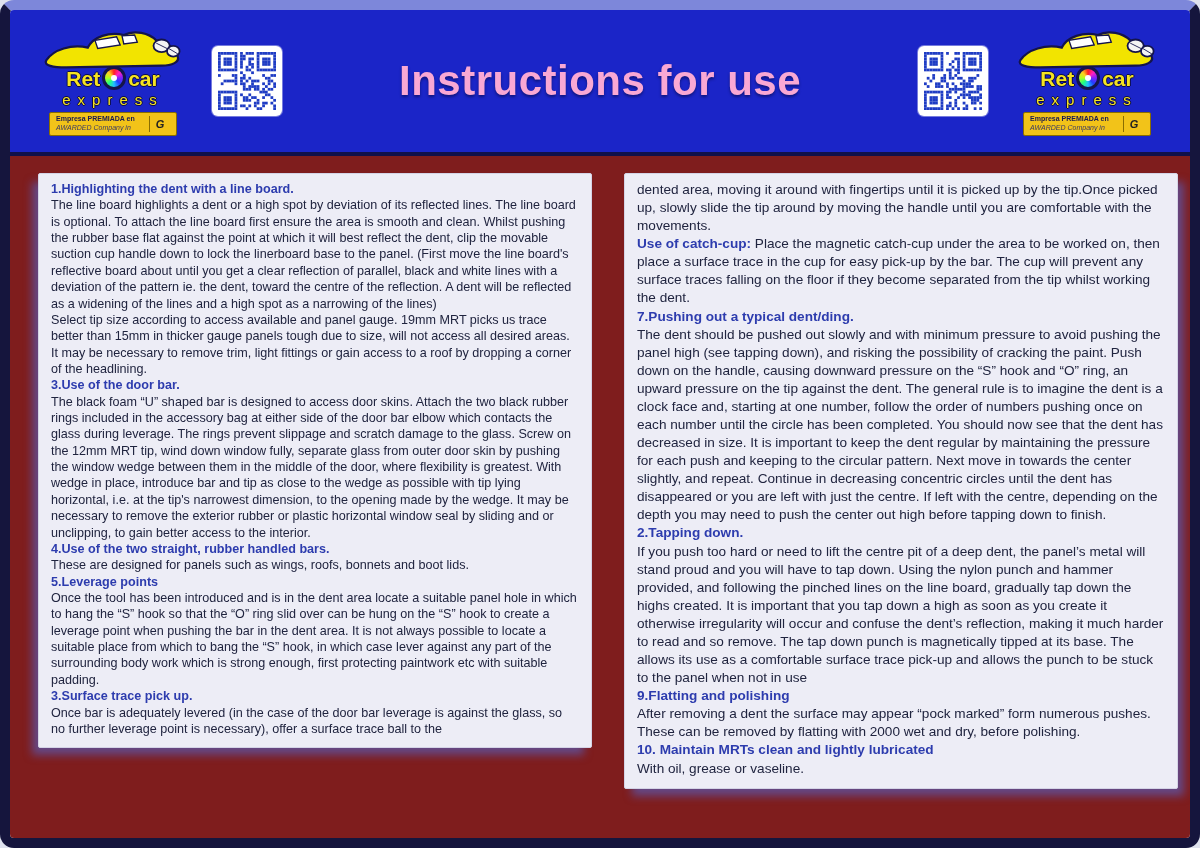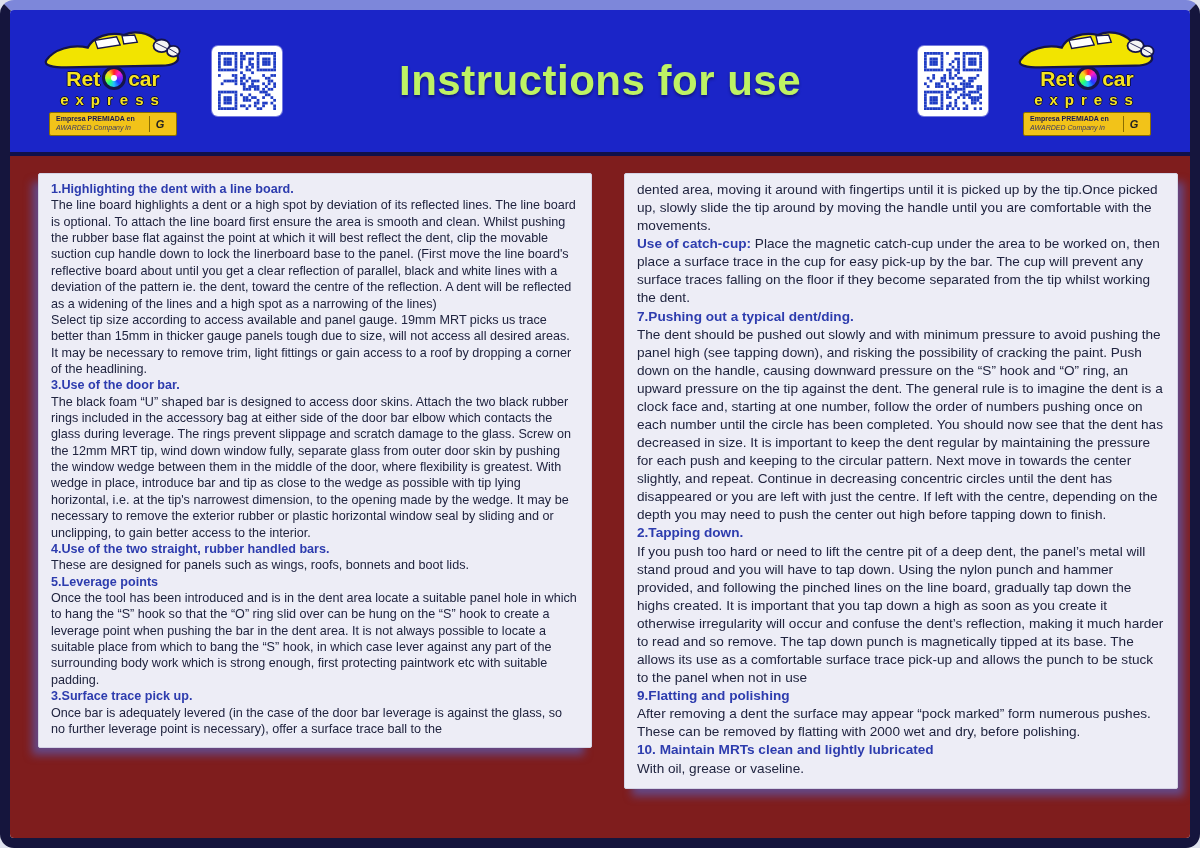--- a/index.html
+++ b/index.html
@@ -8,21 +8,21 @@
     box-sizing:border-box;width:1200px;height:848px;background:#ffffff;
     border:10px solid #15153d;border-top-color:#7d87da;border-radius:14px;
     overflow:hidden;display:flex;flex-direction:column;
   }
   
   .header{
     background:#1b25c8;height:142px;flex:0 0 auto;display:flex;align-items:center;
     padding:0 18px;gap:14px;border-bottom:4px solid #10104a;
   }
   .page-title{
-    flex:1;text-align:center;color:#bef264;font-size:42px;font-weight:bold;
+    flex:1;text-align:center;color:#f9a8d4;font-size:42px;font-weight:bold;
     letter-spacing:.5px;text-shadow:0 2px 3px rgba(0,0,30,.45);white-space:nowrap;
   }
   
   .brand{width:170px;flex:0 0 auto;display:flex;flex-direction:column;align-items:center;}
   .car-svg{width:158px;height:54px;display:block;}
   .brand-text{display:flex;align-items:center;gap:2px;margin-top:-14px;line-height:1;}
   .brand-word{
     color:#f5e321;font-weight:bold;font-size:21px;
     text-shadow:-1px 0 #0d0d46,1px 0 #0d0d46,0 -1px #0d0d46,0 1px #0d0d46;
     text-align:center;
@@ -30,21 +30,21 @@
   .color-wheel{
     width:24px;height:24px;border-radius:50%;
     background:conic-gradient(#ff2020,#ff20c0,#8020ff,#2040ff,#20c0ff,#20ff80,#b0ff20,#ffd020,#ff2020);
     border:3px solid #15154a;box-sizing:border-box;position:relative;
   }
   .color-wheel::after{
     content:"";position:absolute;left:50%;top:50%;width:6px;height:6px;margin:-3px 0 0 -3px;
     background:#fff;border-radius:50%;
   }
   .brand-express{
-    color:#f5e321;font-size:15px;font-weight:bold;letter-spacing:7px;margin-top:1px;
+    color:#f5e321;font-size:15px;font-weight:normal;letter-spacing:7px;margin-top:1px;
     text-shadow:-1px 0 #0d0d46,1px 0 #0d0d46,0 -1px #0d0d46,0 1px #0d0d46;white-space:nowrap;
   }
   .award-badge{
     margin-top:4px;background:#f2c319;border:1px solid #8a6d00;border-radius:2px;
     display:flex;align-items:center;gap:5px;padding:2px 6px;width:128px;box-sizing:border-box;
   }
   .badge-lines{flex:1;line-height:1.25;}
   .badge-l1{font-size:7px;font-weight:bold;color:#1a1a50;white-space:nowrap;}
   .badge-l2{font-size:7px;font-style:italic;color:#3a3a66;white-space:nowrap;}
   .badge-emblem{

